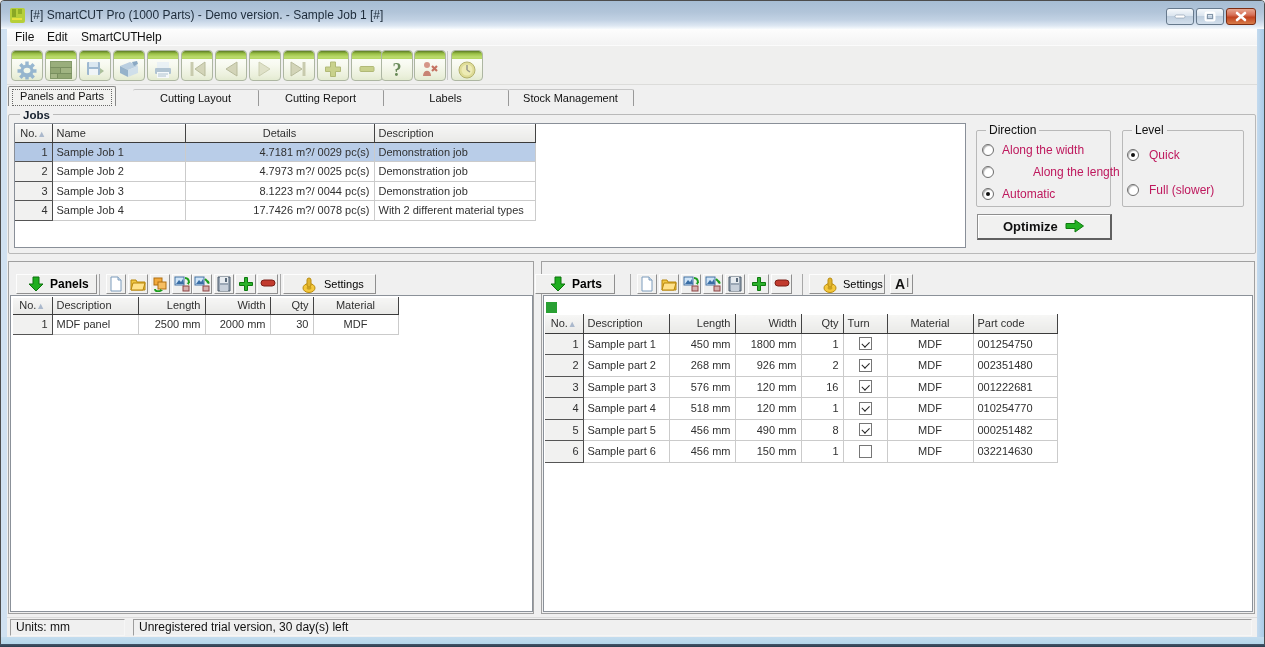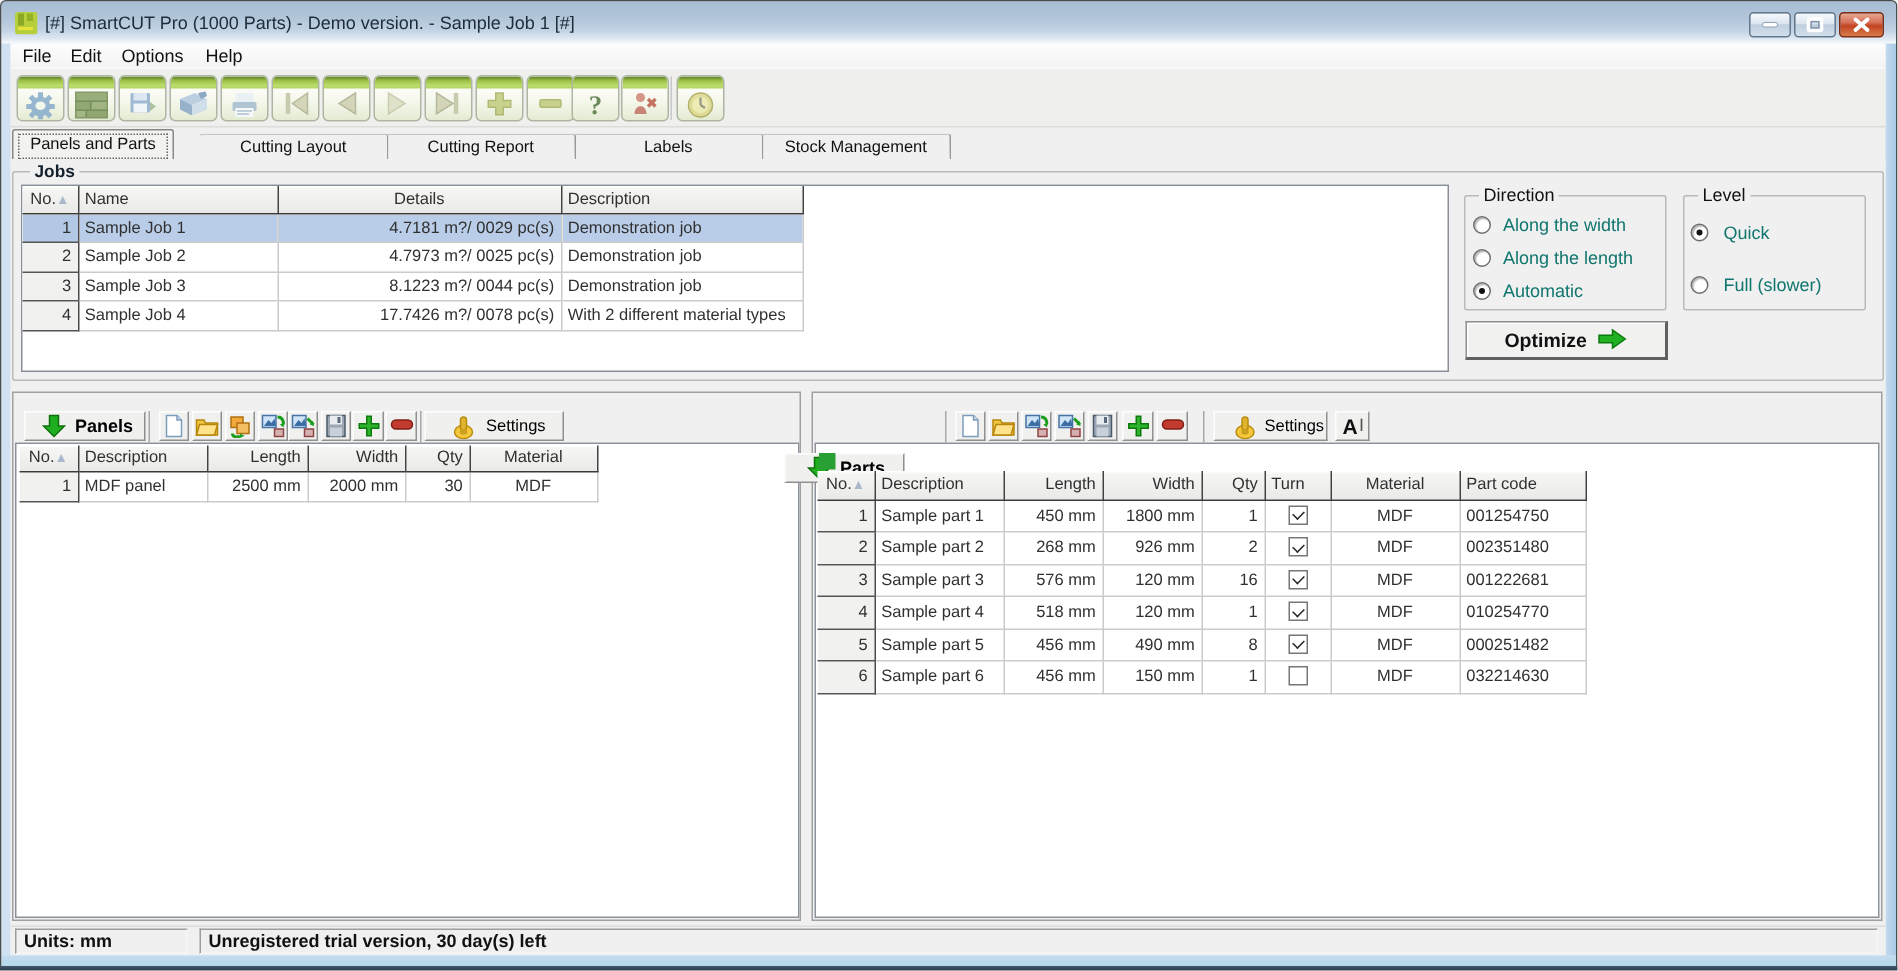--- a/index.html
+++ b/index.html
@@ -45,32 +45,32 @@
   table.grid td{background:#fff;border-right:1px solid #cbcbcb;border-bottom:1px solid #cbcbcb;
       padding:0 4px;white-space:nowrap;overflow:hidden;}
   table.grid td.num{background:#f1f1f0;border-right:1px solid #4a4a4a;border-bottom:1px solid #555;text-align:right;}
   table.grid tr.sel td{background:#b9cde8;}
   table.grid tr.sel td.num{background:#b3c8e5;}
   .tl{text-align:left}.tc{text-align:center}.tr{text-align:right}
   
   .radio{position:absolute;width:12px;height:12px;border-radius:50%;background:#fff;
      border:1px solid #6e6e6e;box-sizing:border-box;box-shadow:inset 1px 1px 1px rgba(0,0,0,.3);}
   .radio.on::after{content:"";position:absolute;left:3px;top:3px;width:4px;height:4px;border-radius:50%;background:#111;}
-  .rlabel{position:absolute;font-size:12px;color:#0f766e;white-space:nowrap;}
+  .rlabel{position:absolute;font-size:12px;color:#be185d;white-space:nowrap;}
   
   .sbtn{position:absolute;height:20px;background:#f0f0ef;border:1px solid;box-sizing:border-box;
      border-color:#fdfdfd #8f8f8f #8f8f8f #fdfdfd;}
   .ssep{position:absolute;width:1px;height:21px;background:#a8a8a8;}
   
   .cb{display:inline-block;width:13px;height:13px;border:1px solid #767676;background:#fff;
       box-sizing:border-box;vertical-align:-2px;position:relative;}
   .cb.on::after{content:"";position:absolute;left:2px;top:2.5px;width:6px;height:3.5px;
       border-left:1.6px solid #222;border-bottom:1.6px solid #222;transform:rotate(-45deg);}
   
-  #statusbar{position:absolute;left:0;top:588px;width:1250px;height:20px;background:#f0f0f0;border-top:1px solid #dcdcdc;box-sizing:border-box;font-weight:bold;}
+  #statusbar{position:absolute;left:0;top:588px;width:1250px;height:20px;background:#f0f0f0;border-top:1px solid #dcdcdc;box-sizing:border-box;}
   .scell{position:absolute;top:1px;height:17px;border:1px solid;border-color:#9d9d9d #f6f6f6 #f6f6f6 #9d9d9d;
      font-size:12px;color:#111;line-height:15px;padding-left:5px;box-sizing:border-box;}
   #bottomframe{position:absolute;left:1px;top:637px;width:1263px;height:7px;
      background:linear-gradient(#c4dcEE,#b4d7ea);border-bottom:1px solid #93d2c0;}
   #bottomdark{position:absolute;left:0px;top:644px;width:1265px;height:3px;background:linear-gradient(#44576a,#2c3d4e);}
 </style>
 </head>
 <body>
 <div id="frame"></div>
 <div class="abs" style="left:1px;top:29px;width:6px;height:608px;background:#d0e1f1;"></div>
@@ -94,21 +94,21 @@
     </svg></div>
 <div class="winbtn" style="left:1226px;width:30px;background:linear-gradient(#e8a791,#d67058 40%,#c14320 55%,#d87c4a);border-color:#7c2d12;">
   <svg width="28" height="15" viewBox="0 0 28 15">
       <path d="M10 4 L18 11 M18 4 L10 11" stroke="#fff" stroke-width="2.6" stroke-linecap="round"></path>
     </svg></div>
 
 <div id="app">
   <div id="menubar">
     <div class="menuitem" style="left:8px">File</div>
     <div class="menuitem" style="left:40px">Edit</div>
-    <div class="menuitem" style="left:74px">Options</div>
+    <div class="menuitem" style="left:74px">SmartCUT</div>
     <div class="menuitem" style="left:130px">Help</div>
   </div>
 
   <div id="toolbar">
       <div style="position:absolute;left:0;bottom:0;width:100%;height:1px;background:#dcdcda;"></div>
     <div class="tbtn" style="left:4px">
         <div class="cap"></div>
         <svg class="ic" width="22" height="21" viewBox="0 0 22 21">
           <circle cx="11" cy="11" r="6.5" fill="#7fa9cf"></circle>
           <ellipse cx="11" cy="10.5" rx="3.4" ry="2.8" fill="#e9f1e3"></ellipse>
@@ -276,21 +276,21 @@
             <td>With 2 different material types</td>
           </tr>
     </tbody>
       </table>
 
     <div class="groupbox" style="left:969px;top:24px;width:135px;height:77px;"></div>
     <div class="grouplab" style="left:979px;top:18px;">Direction</div>
     <div class="radio" style="left:975px;top:38px;"></div>
       <div class="rlabel" style="left:995px;top:37px;">Along the width</div>
     <div class="radio" style="left:975px;top:60px;"></div>
-      <div class="rlabel" style="left:995px;top:59px;">Along the length</div>
+      <div class="rlabel" style="left:1026px;top:59px;">Along the length</div>
     <div class="radio on" style="left:975px;top:82px;"></div>
       <div class="rlabel" style="left:995px;top:81px;">Automatic</div>
 
     <div class="groupbox" style="left:1115px;top:24px;width:122px;height:77px;"></div>
     <div class="grouplab" style="left:1125px;top:18px;">Level</div>
     <div class="radio on" style="left:1120px;top:43px;"></div>
       <div class="rlabel" style="left:1142px;top:42px;">Quick</div>
     <div class="radio" style="left:1120px;top:78px;"></div>
       <div class="rlabel" style="left:1142px;top:77px;">Full (slower)</div>
 
@@ -400,21 +400,21 @@
             <td class="tr">2500 mm</td>
             <td class="tr">2000 mm</td>
             <td class="tr">30</td>
             <td class="tc">MDF</td>
           </tr>
     </tbody>
       </table>
 
     <div class="abs" style="left:534px;top:155px;width:714px;height:353px;border:1px solid #a0a0a0;background:#f0f0f0;box-sizing:border-box;"></div>
     <div class="abs" style="left:536px;top:189px;width:710px;height:317px;background:#fff;border:1px solid #8b9199;box-sizing:border-box;"></div>
-    <div class="sbtn" style="left:516px;top:168px;width:80px;margin-top:28px;">
+    <div class="sbtn" style="left:528px;top:168px;width:80px;">
       <svg style="position:absolute;left:14px;top:1px" width="16" height="16" viewBox="0 0 16 16">
           <path d="M5 1 h6 v7 h4 l-7 7 -7 -7 h4 z" fill="#1fae1f" stroke="#0c720c" stroke-width="1"></path>
         </svg>
       <span class="btnlabel" style="position:absolute;left:36px;top:2px;font-size:12px;font-weight:bold;">Parts</span>
     </div>
     <div class="ssep" style="left:623px;top:168px;"></div>
     <div class="sbtn" style="left:630px;top:168px;width:20px;">
         <svg style="position:absolute;left:2px;top:1px" width="14" height="16" viewBox="0 0 14 16">
           <path d="M2 1 h7 l3 3 v11 h-10 z" fill="#fff" stroke="#7d9cbc" stroke-width="1"></path>
           <path d="M9 1 v3 h3" fill="#cfe0f0" stroke="#7d9cbc" stroke-width="1"></path>

